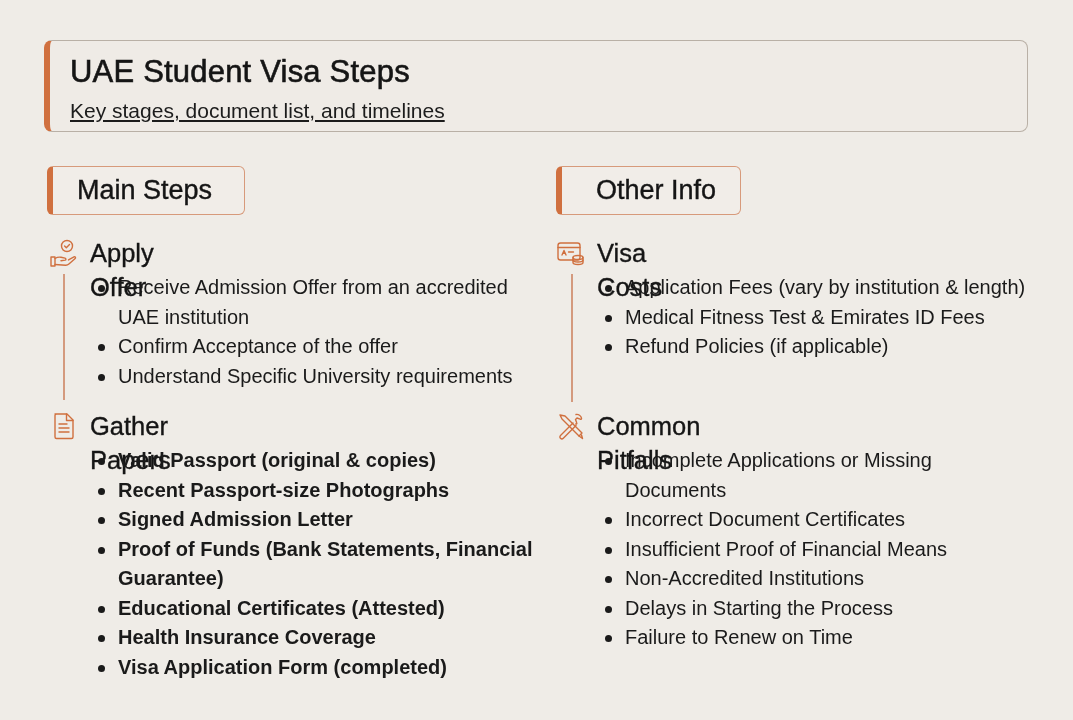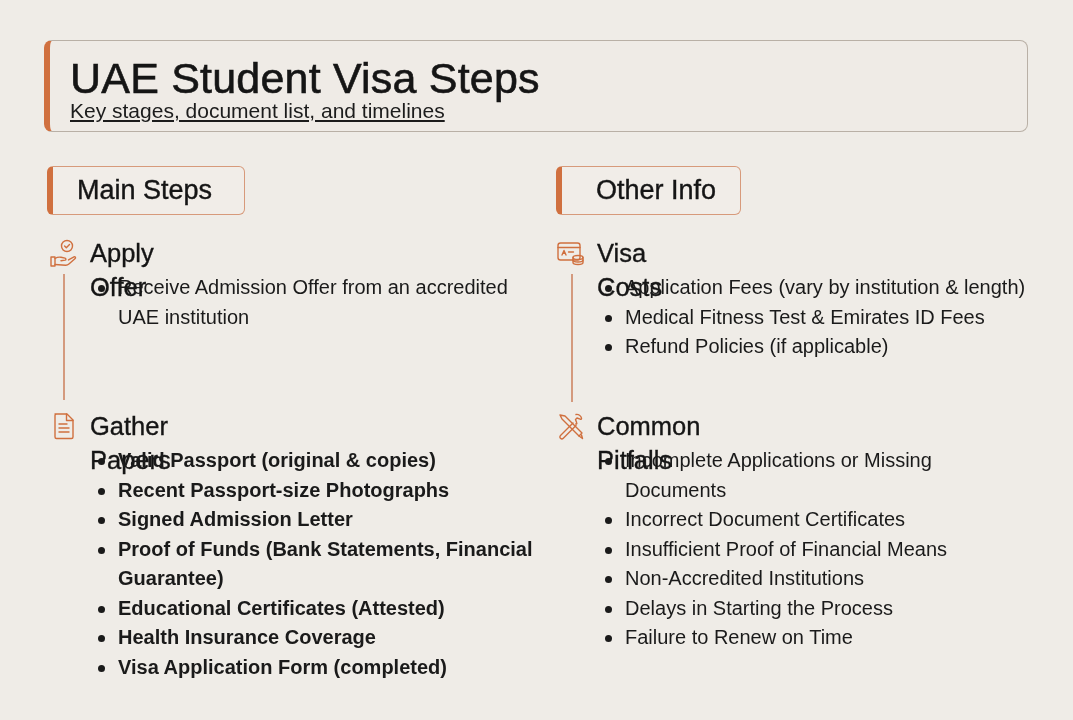--- a/index.html
+++ b/index.html
@@ -24,21 +24,21 @@
     box-sizing: border-box;
     border: 1.5px solid #b9b0a6;
     border-left: 6px solid #d0703f;
     border-radius: 8px;
     background: #efebe6;
   }
   .header-title {
     position: absolute;
     left: 20px;
     top: 13px;
-    font-size: 43px;
+    font-size: 31px;
     font-weight: 400;
     letter-spacing: 0.2px;
     -webkit-text-stroke: 0.6px #151515;
   }
   .header-subtitle {
     position: absolute;
     left: 20px;
     top: 58px;
     font-size: 21px;
     color: #1c1c1c;
@@ -134,20 +134,22 @@
       <path d="M2 19h4v9H2z"></path>
       <path d="M6 20.5c2-1.2 4-1.6 6-1.2l4 .8c1 .2 1.3 1.6.2 2l-4.2.6"></path>
       <path d="M6 26.5l10.5.7c1.3.1 2.5-.4 3.4-1.2l6.3-5.5c.9-.8-.1-2.2-1.2-1.6l-5.5 3"></path>
     </svg>
     <div class="group-title">Apply Offer</div>
   </div>
 </div>
 <div class="connector" style="left:63px; top:274px; height:126px;"></div>
 <ul class="items" style="left:95px; top:273px; width:440px;">
   <li>Receive Admission Offer from an accredited UAE institution</li>
+  <li>Confirm Acceptance of the offer</li>
+  <li>Understand Specific University requirements</li>
 </ul>
 
 <div class="group" style="left:49px; top:409px;">
   <div class="group-head">
     <svg class="group-icon" viewBox="0 0 30 30" fill="none" stroke="#d0703f" stroke-width="1.4" stroke-linecap="round" stroke-linejoin="round">
       <path d="M6 3h12l6 6v17c0 .8-.7 1.5-1.5 1.5h-15C6.7 27.5 6 26.8 6 26V4.5C6 3.7 6.7 3 7.5 3z"></path>
       <path d="M17.5 3v6.5H24"></path>
       <path d="M10 13h8M10 17h10M10 21h10"></path>
     </svg>
     <div class="group-title">Gather Papers</div>

